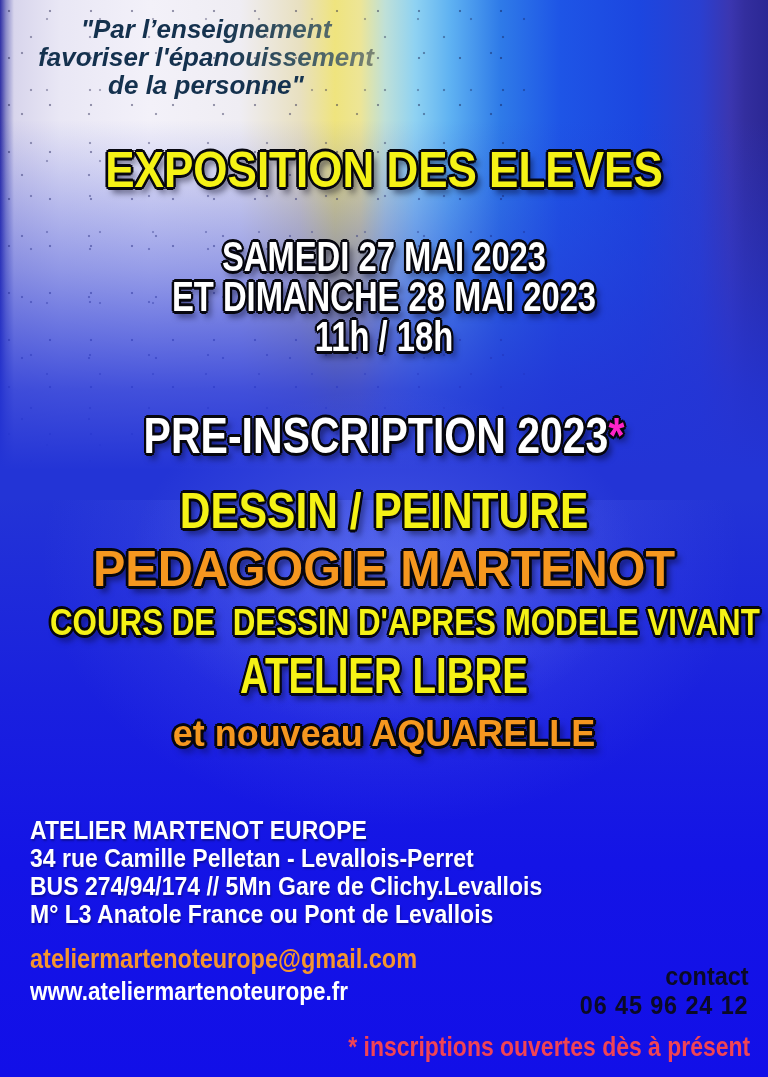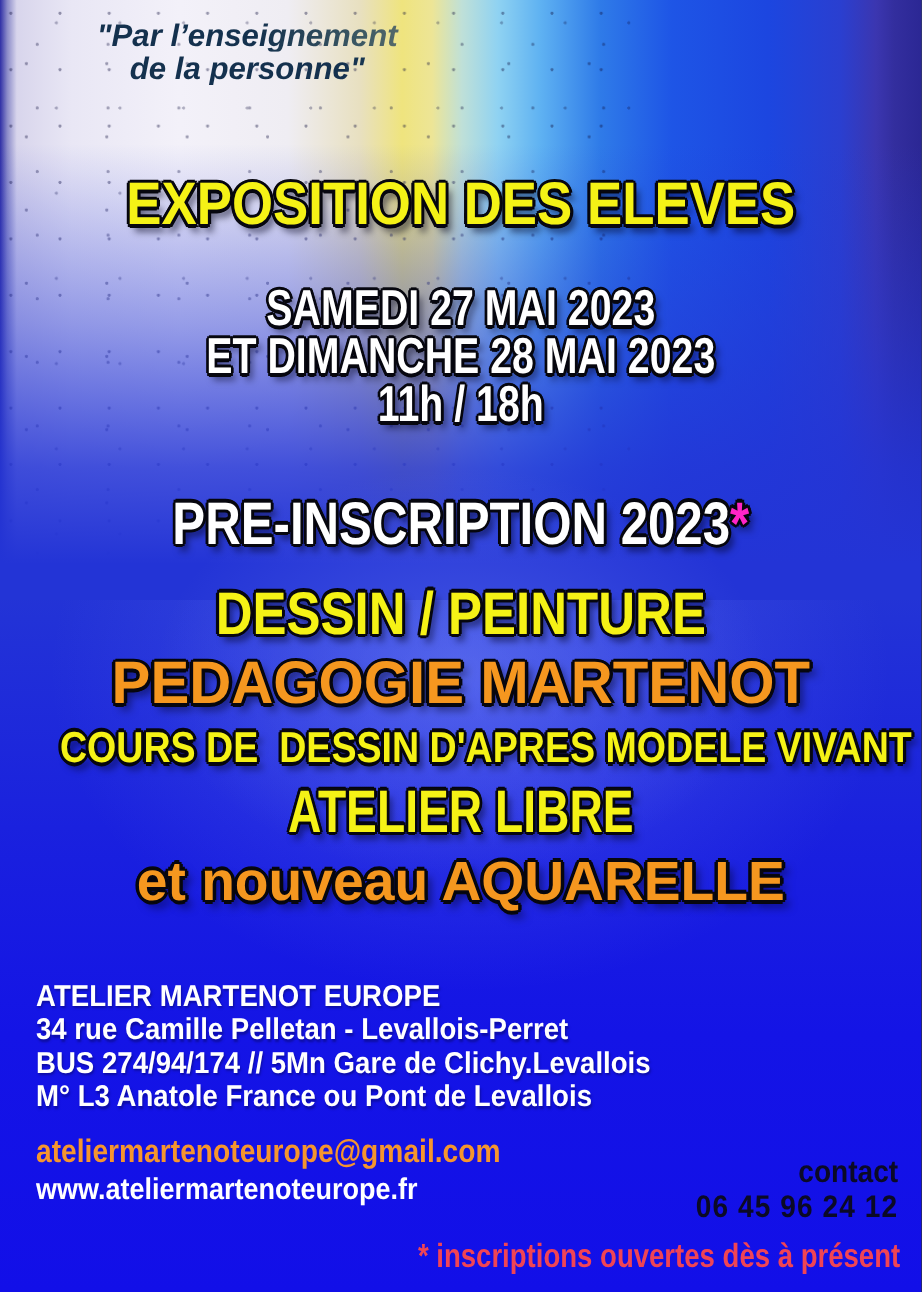--- a/index.html
+++ b/index.html
@@ -63,21 +63,21 @@
     }
   }
   .title      {top:141px;font-size:50px;line-height:58px;color:#F5F216;transform:scaleX(.88);}
   .schedule   {top:237px;font-size:42px;line-height:40px;color:#FFFFFF;transform:scaleX(.78);}
   .pre        {top:408px;font-size:50px;line-height:56px;color:#FFFFFF;transform:scaleX(.82);}
   .asterisk   {color:#FF24C8;}
   .dessin     {top:483px;font-size:50px;line-height:56px;color:#F5F216;transform:scaleX(.85);}
   .pedagogie  {top:541px;font-size:50px;line-height:56px;color:#F5971F;transform:scaleX(.97);}
   .cours      {top:601px;font-size:36px;line-height:44px;color:#F5F216;transform:scaleX(.87);white-space:pre;}
   .atelier    {top:648px;font-size:50px;line-height:56px;color:#F5F216;transform:scaleX(.77);}
-  .aqua       {top:707px;font-size:46px;line-height:54px;color:#F5971F;transform:scaleX(1);}
+  .aqua       {top:707px;font-size:36px;line-height:54px;color:#F5971F;transform:scaleX(1);}
   .address{
     position:absolute;top:816px;left:30px;color:#FFFFFF;font-size:25px;line-height:28px;
     transform:scaleX(.92);transform-origin:left top;white-space:nowrap;
     text-shadow:1px 2px 2px rgba(0,0,40,.35);
   }
   .email{position:absolute;top:944px;left:30px;color:#F5952E;font-size:27px;transform:scaleX(.87);transform-origin:left top;white-space:nowrap;}
   .www  {position:absolute;top:977px;left:30px;color:#FFFFFF;font-size:25px;transform:scaleX(.90);transform-origin:left top;white-space:nowrap;}
   .contact{
     position:absolute;top:962px;right:20px;text-align:right;color:#0B0A26;
     font-size:26px;line-height:29px;transform:scaleX(.90);transform-origin:right top;white-space:nowrap;
@@ -92,20 +92,21 @@
 <body>
 
 <div class="poster">
   <div class="bands"></div>
   <div class="speckles"></div>
   <div class="bands-fade"></div>
   <div class="glow"></div>
 
   <div class="quote">
     <div class="q-line q-fade">"Par l’enseignement</div>
+    <div class="q-line q-fade">favoriser l'épanouissement</div>
     <div class="q-line q-fade2">de la personne"</div>
   </div>
 
   <div class="txt out title">EXPOSITION DES ELEVES</div>
 
   <div class="txt out schedule">
     <div>SAMEDI 27 MAI 2023</div>
     <div>ET DIMANCHE 28 MAI 2023</div>
     <div>11h / 18h</div>
   </div>

